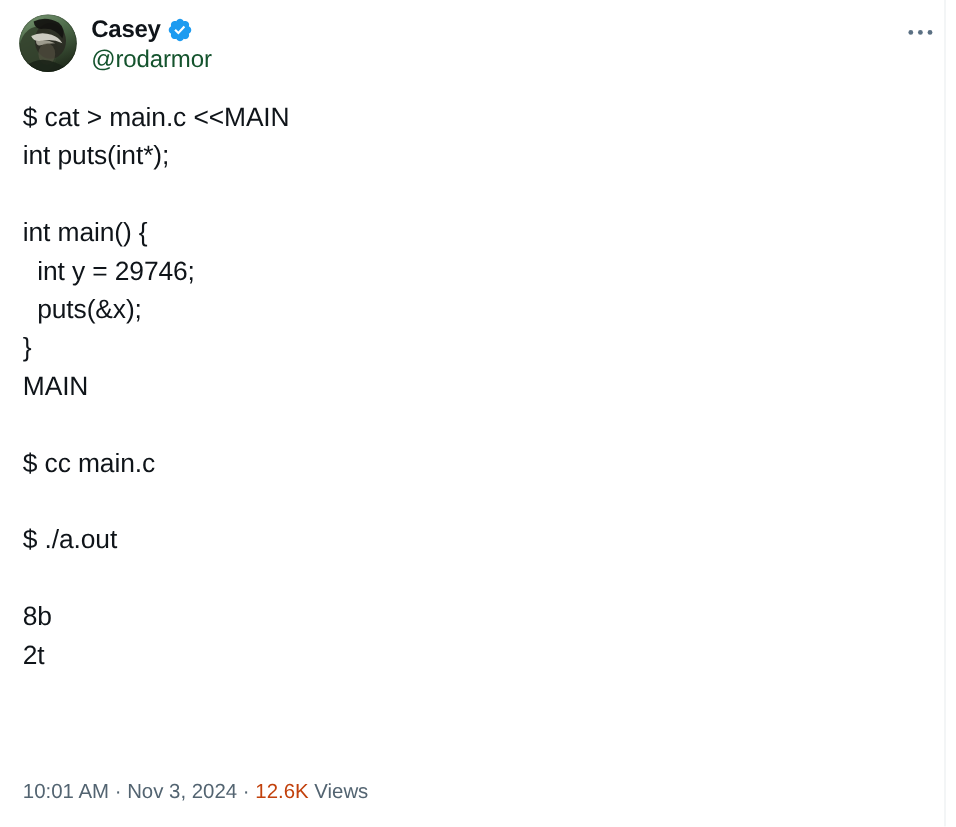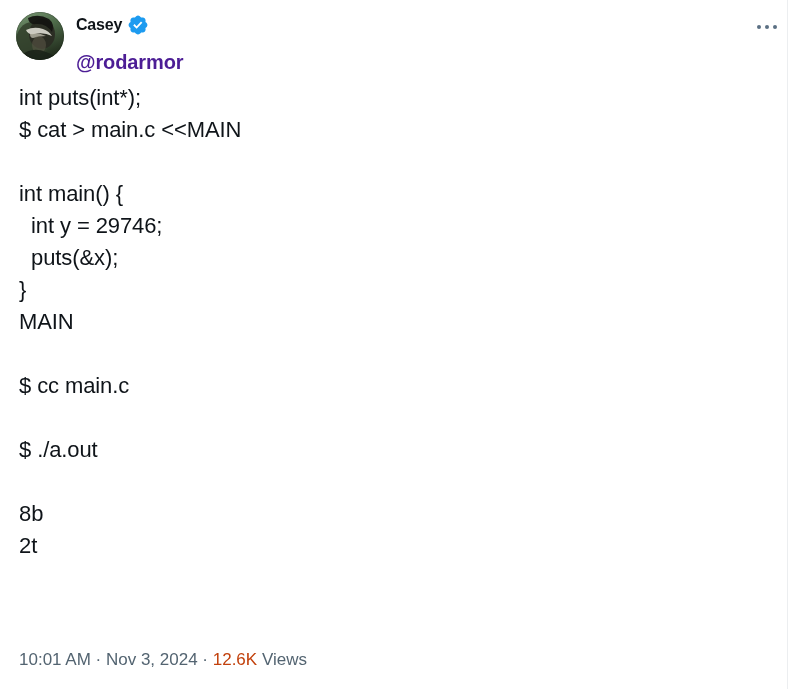--- a/index.html
+++ b/index.html
@@ -55,40 +55,39 @@
     flex-direction: column;
     justify-content: flex-start;
     padding-top: 0px;
   }
   .name-row {
     display: flex;
     align-items: center;
     height: 26px;
   }
   .display-name {
-    font-size: 16px;
+    font-size: 20px;
     font-weight: bold;
     color: #0f1419;
     letter-spacing: -0.2px;
     line-height: 24px;
   }
   .verified-badge {
     margin-left: 5px;
     width: 22px;
     height: 22px;
     display: inline-block;
   }
   .verified-badge svg { display: block; width: 22px; height: 22px; }
   .handle {
     font-size: 20px;
-    color: #4c1d95;
+    color: #14532d;
     line-height: 24px;
-    margin-top: 12px;
+    margin-top: 0;
     letter-spacing: -0.1px;
-    font-weight: bold;
   }
 
   .more-button {
     position: absolute;
     top: 10px;
     right: 13px;
     width: 34px;
     height: 34px;
     border-radius: 50%;
     display: flex;
@@ -187,22 +186,22 @@
     </div>
   </div>
 
   <div class="more-button">
     <span></span>
     <span></span>
     <span></span>
   </div>
 
   <div class="tweet-body">
+    <div class="code-line">$ cat &gt; main.c &lt;&lt;MAIN</div>
     <div class="code-line">int puts(int*);</div>
-    <div class="code-line">$ cat &gt; main.c &lt;&lt;MAIN</div>
     <div class="code-line blank"></div>
     <div class="code-line">int main() {</div>
     <div class="code-line">  int y = 29746;</div>
     <div class="code-line">  puts(&amp;x);</div>
     <div class="code-line">}</div>
     <div class="code-line">MAIN</div>
     <div class="code-line blank"></div>
     <div class="code-line">$ cc main.c</div>
     <div class="code-line blank"></div>
     <div class="code-line">$ ./a.out</div>

